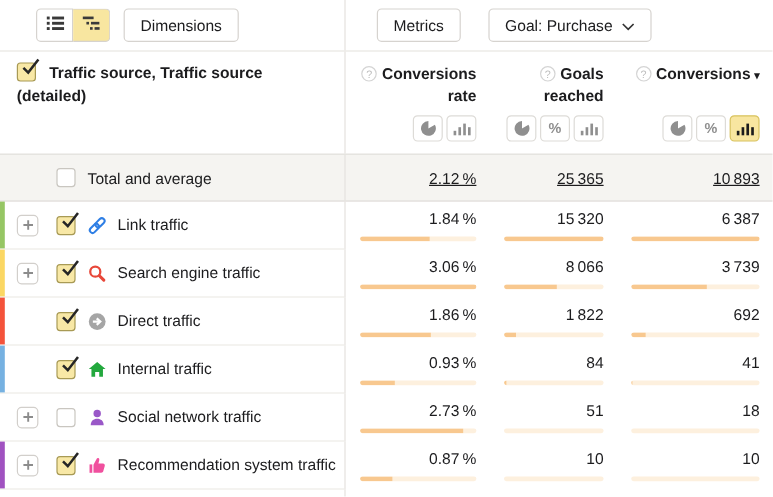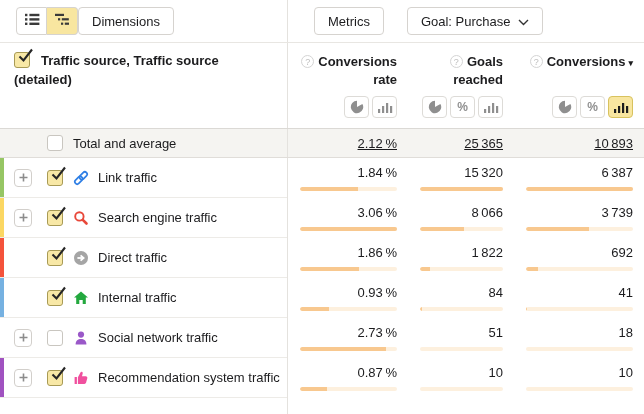--- a/index.html
+++ b/index.html
@@ -6,21 +6,21 @@
   *{box-sizing:border-box;}
   #app{width:644px;height:414px;display:flex;flex-direction:column;background:#fff;
        font-family:"Liberation Sans",sans-serif;font-size:13px;color:#1c1c1e;overflow:hidden;
        --bar-fill:#f8c88f;--bar-track:#fdf0de;--sel-bg:#f8e6a0;--cb-bg:#f8e8a6;--total-bg:#f5f4f1;}
   .row{display:flex;width:644px;}
   .cell-left{width:287px;flex:none;position:relative;}
   .cell-right{width:357px;flex:none;border-left:1px solid #e4e2de;position:relative;}
 
   
   .toolbar{height:43px;flex:none;border-bottom:1px solid #e8e6e2;}
-  .toolbar .cell-left{display:flex;align-items:center;padding-left:16px;}
+  .toolbar .cell-left{display:flex;align-items:center;padding-left:30px;gap:11px;}
   .toolbar .cell-right{display:flex;align-items:center;padding-left:26px;gap:23px;}
   .btn{height:28px;padding:0 13px;background:#fff;border:1px solid #d6d3cf;border-radius:4px;
        font-family:"Liberation Sans",sans-serif;font-size:13px;color:#1c1c1e;
        display:inline-flex;align-items:center;gap:7px;cursor:pointer;white-space:nowrap;}
   .segmented{display:flex;}
   .seg{width:31px;height:28px;background:#fff;border:1px solid #d6d3cf;display:flex;align-items:center;
        justify-content:center;padding:0;cursor:pointer;}
   .seg:first-child{border-radius:4px 0 0 4px;}
   .seg:last-child{border-radius:0 4px 4px 0;border-left:none;}
   .seg.sel{background:var(--sel-bg);}
@@ -41,21 +41,21 @@
         font-size:9px;line-height:12px;text-align:center;color:#bdbdbd;font-weight:normal;
         margin-right:4px;vertical-align:1px;cursor:pointer;}
   .sort{font-size:9px;margin-left:3px;cursor:pointer;}
   .toggles{display:flex;justify-content:flex-end;gap:3px;margin-top:7px;}
   .toggle{width:25px;height:22px;border:1px solid #dddbd7;border-radius:4px;background:#fff;
           display:flex;align-items:center;justify-content:center;padding:0;cursor:pointer;}
   .toggle.sel{background:var(--sel-bg);border-color:#d8c25e;}
   .toggle .pct{font-size:12px;font-weight:bold;color:#8f8f8f;font-family:"Liberation Sans",sans-serif;}
 
   
-  .total{height:29px;flex:none;background:var(--total-bg);border-bottom:1px solid #e0ddd9;}
+  .total{height:39px;flex:none;background:var(--total-bg);border-bottom:1px solid #e0ddd9;}
   .total .cell-left{display:flex;align-items:center;padding-left:14px;}
   .total .cell-right{align-items:center;text-decoration:underline;}
   .val{text-align:right;line-height:17px;}
 
   
   .drow{height:40px;flex:none;}
   .drow .cell-left{display:flex;align-items:center;padding-left:14px;border-bottom:1px solid #edebe7;}
   .stripe{position:absolute;left:0;top:0;bottom:0;width:4px;}
   .expand{width:18px;height:18px;border:1px solid #d2cfcb;border-radius:4px;background:#fff;
           display:flex;align-items:center;justify-content:center;margin-right:15px;flex:none;

